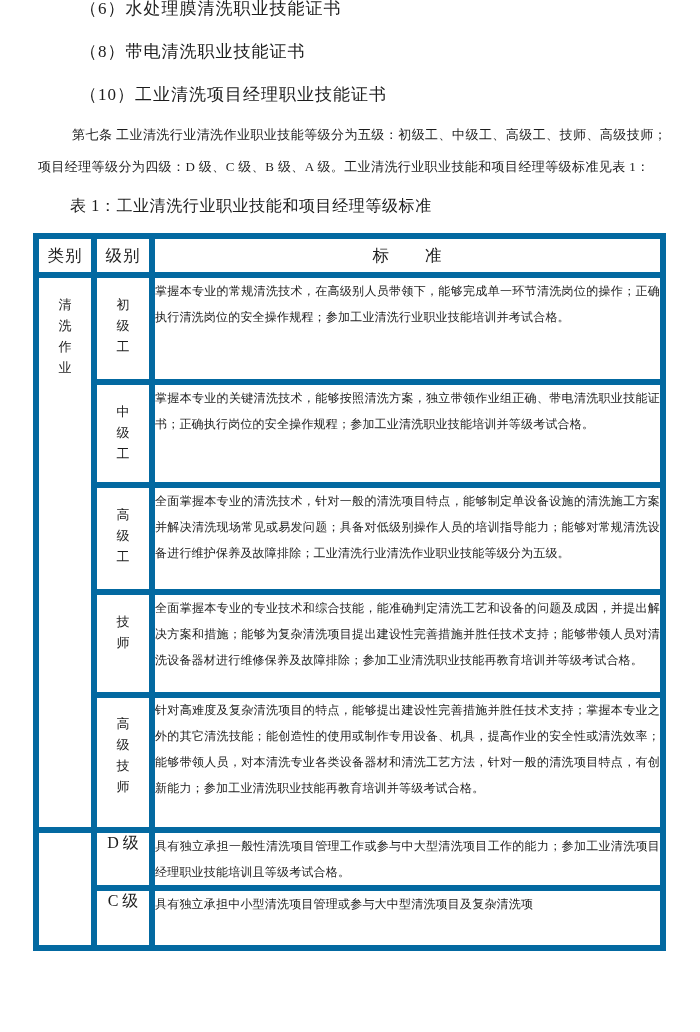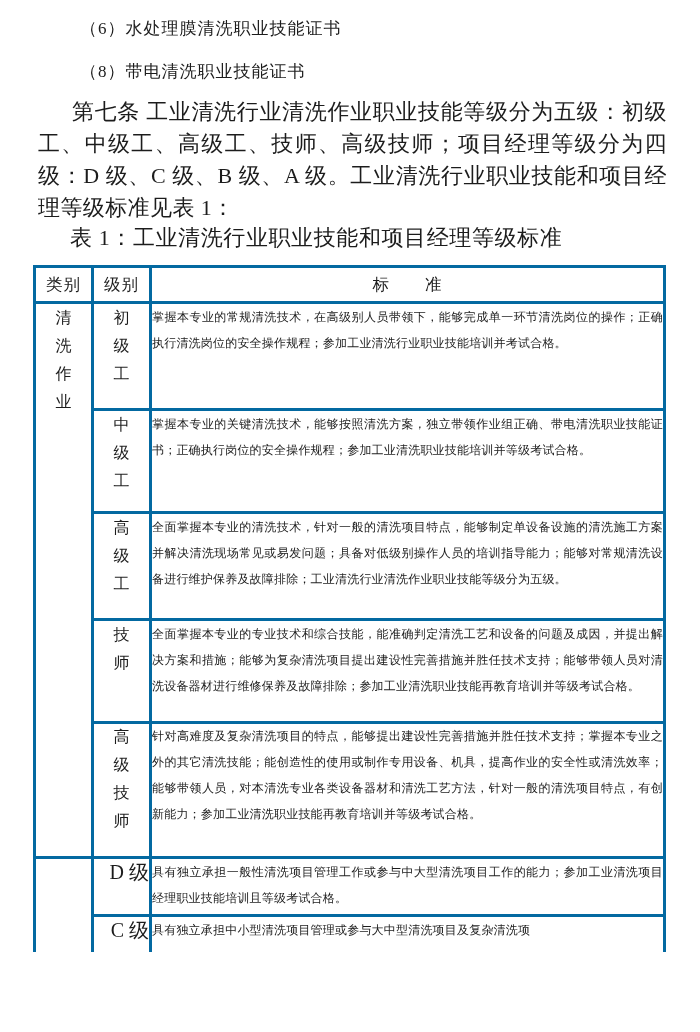--- a/index.html
+++ b/index.html
@@ -11,92 +11,92 @@
     width: 700px;
     height: 1032px;
     overflow: hidden;
     font-family: "Liberation Serif", "DejaVu Serif", serif;
     color: #1c1c1c;
   }
   .page {
     box-sizing: border-box;
     width: 700px;
     height: 952px;
-    padding: 20px 33px 0 38px;
+    padding: 0 33px 0 38px;
     overflow: hidden;
   }
   
   .cert-list {
     list-style: none;
     margin: 0;
     padding: 0 0 0 42px;
   }
   .cert-list li {
     font-size: 17px;
     line-height: 18px;
     height: 18px;
     margin-bottom: 25px;
     letter-spacing: 1px;
     white-space: nowrap;
   }
   .cert-list li:last-child { margin-bottom: 15px; }
   
   .article-para {
     margin: 0;
-    font-size: 22px;
+    font-size: 13px;
     line-height: 32px;
     text-align: justify;
     text-indent: 34px;
     letter-spacing: 0.4px;
   }
   
   .table-caption {
-    margin: 4px 0 18px 32px;
-    font-size: 22px;
+    margin: 13px 0 18px 32px;
+    font-size: 16px;
     line-height: 19px;
     letter-spacing: 0.6px;
   }
   
   table.skills-table {
     border-collapse: collapse;
     table-layout: fixed;
     width: 633px;
     margin-left: -5px;
     background: #ffffff;
   }
   .skills-table col.c-cat   { width: 58px; }
   .skills-table col.c-level { width: 58px; }
   .skills-table th, .skills-table td {
-    border: 3px solid #0369a1;
+    border: 6px solid #0369a1;
     padding: 0;
     vertical-align: top;
   }
   .skills-table thead th {
     height: 33px;
     font-weight: normal;
     font-size: 16.5px;
     text-align: center;
     vertical-align: middle;
     letter-spacing: 1px;
   }
   .cat-cell { vertical-align: middle; }
   .vstack {
     width: 20px;
-    margin: 0 auto;
-    line-height: 28px;
+    margin: 16px auto;
+    line-height: 21px;
     text-align: center;
-    font-size: 16px;
+    font-size: 13px;
     word-break: break-all;
   }
   .level-cell { vertical-align: top; padding-top: 8px; }
   .level-cell-h {
     vertical-align: top;
     padding-top: 9px;
-    text-align: right;
-    font-size: 20px;
+    text-align: center;
+    font-size: 16px;
     white-space: nowrap;
   }
   .std-cell {
     font-size: 12px;
     line-height: 26px;
     padding: 6px 10px 0 11px;
     text-align: justify;
     letter-spacing: 0.2px;
   }
   tr.rh-107 { height: 107px; }
@@ -106,20 +106,21 @@
   tr.rh-60  { height: 60px;  }
 </style>
 </head>
 <body>
 
 <div class="page">
 
   <ul class="cert-list">
     <li>（6）水处理膜清洗职业技能证书</li>
     <li>（8）带电清洗职业技能证书</li>
+    <li>（10）工业清洗项目经理职业技能证书</li>
   </ul>
 
   <p class="article-para">第七条 工业清洗行业清洗作业职业技能等级分为五级：初级工、中级工、高级工、技师、高级技师；项目经理等级分为四级：D 级、C 级、B 级、A 级。工业清洗行业职业技能和项目经理等级标准见表 1：</p>
 
   <p class="table-caption">表 1：工业清洗行业职业技能和项目经理等级标准</p>
 
   <table class="skills-table">
     <colgroup>
       <col class="c-cat">
       <col class="c-level">

